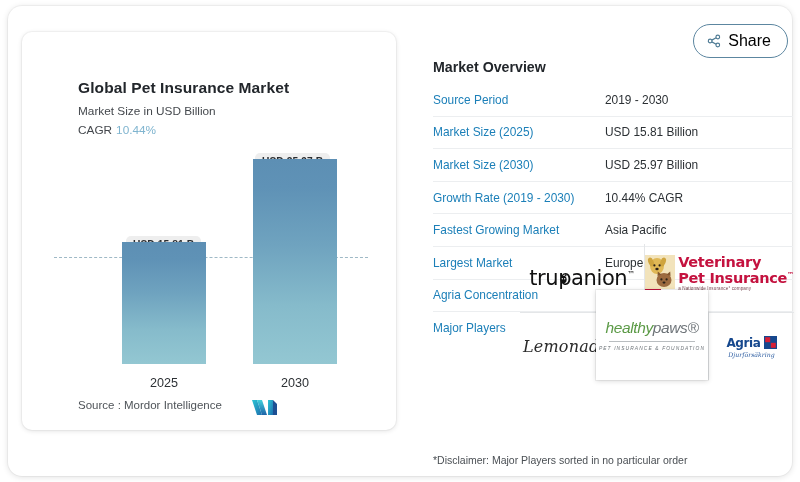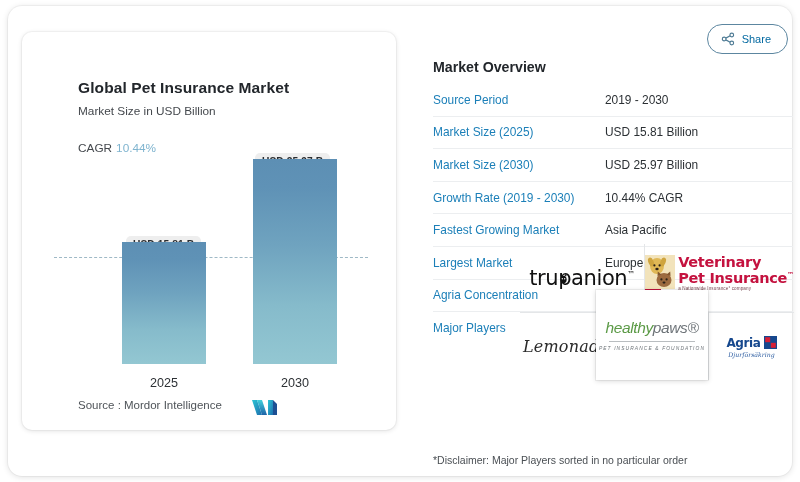--- a/index.html
+++ b/index.html
@@ -40,21 +40,21 @@
     position: absolute; left: 56px; top: 47px;
     font-size: 15.5px; font-weight: 700; color: #22262b;
     letter-spacing: .1px;
   }
   .chart-sub {
     position: absolute; left: 56px; top: 72px;
     font-size: 11.8px; color: #44484d;
   }
   .chart-cagr-row {
     position: absolute; left: 56px; top: 91px;
-    font-size: 11.8px; color: #44484d; margin-top: 18px;
+    font-size: 11.8px; color: #44484d;
   }
   .chart-cagr-row .cagr-val { color: #7fb4cf; margin-left: 4px; }
 
   .plot {
     position: absolute;
     left: 14px; top: 112px;
     width: 346px; height: 248px;
   }
 
   
@@ -122,21 +122,21 @@
     right: 6px; top: 4px;
     display: flex; align-items: center; gap: 7px;
     padding: 7px 16px 7px 13px;
     border: 1.3px solid #5c86a0;
     border-radius: 20px;
     background: #ffffff;
     color: #4d7governor;
     cursor: pointer;
   }
   .share-btn { color: #4e7governor; }
-  .share-label { font-size: 11px; color: #0369a1; }
+  .share-label { font-size: 16px; color: #000000; }
   .share-icon { display: block; }
 
   .ov-title {
     position: absolute; left: 11px; top: 39px;
     font-size: 14.2px; font-weight: 700; color: #22262b;
   }
 
   .tbl {
     position: absolute;
     left: 11px; top: 64px;

